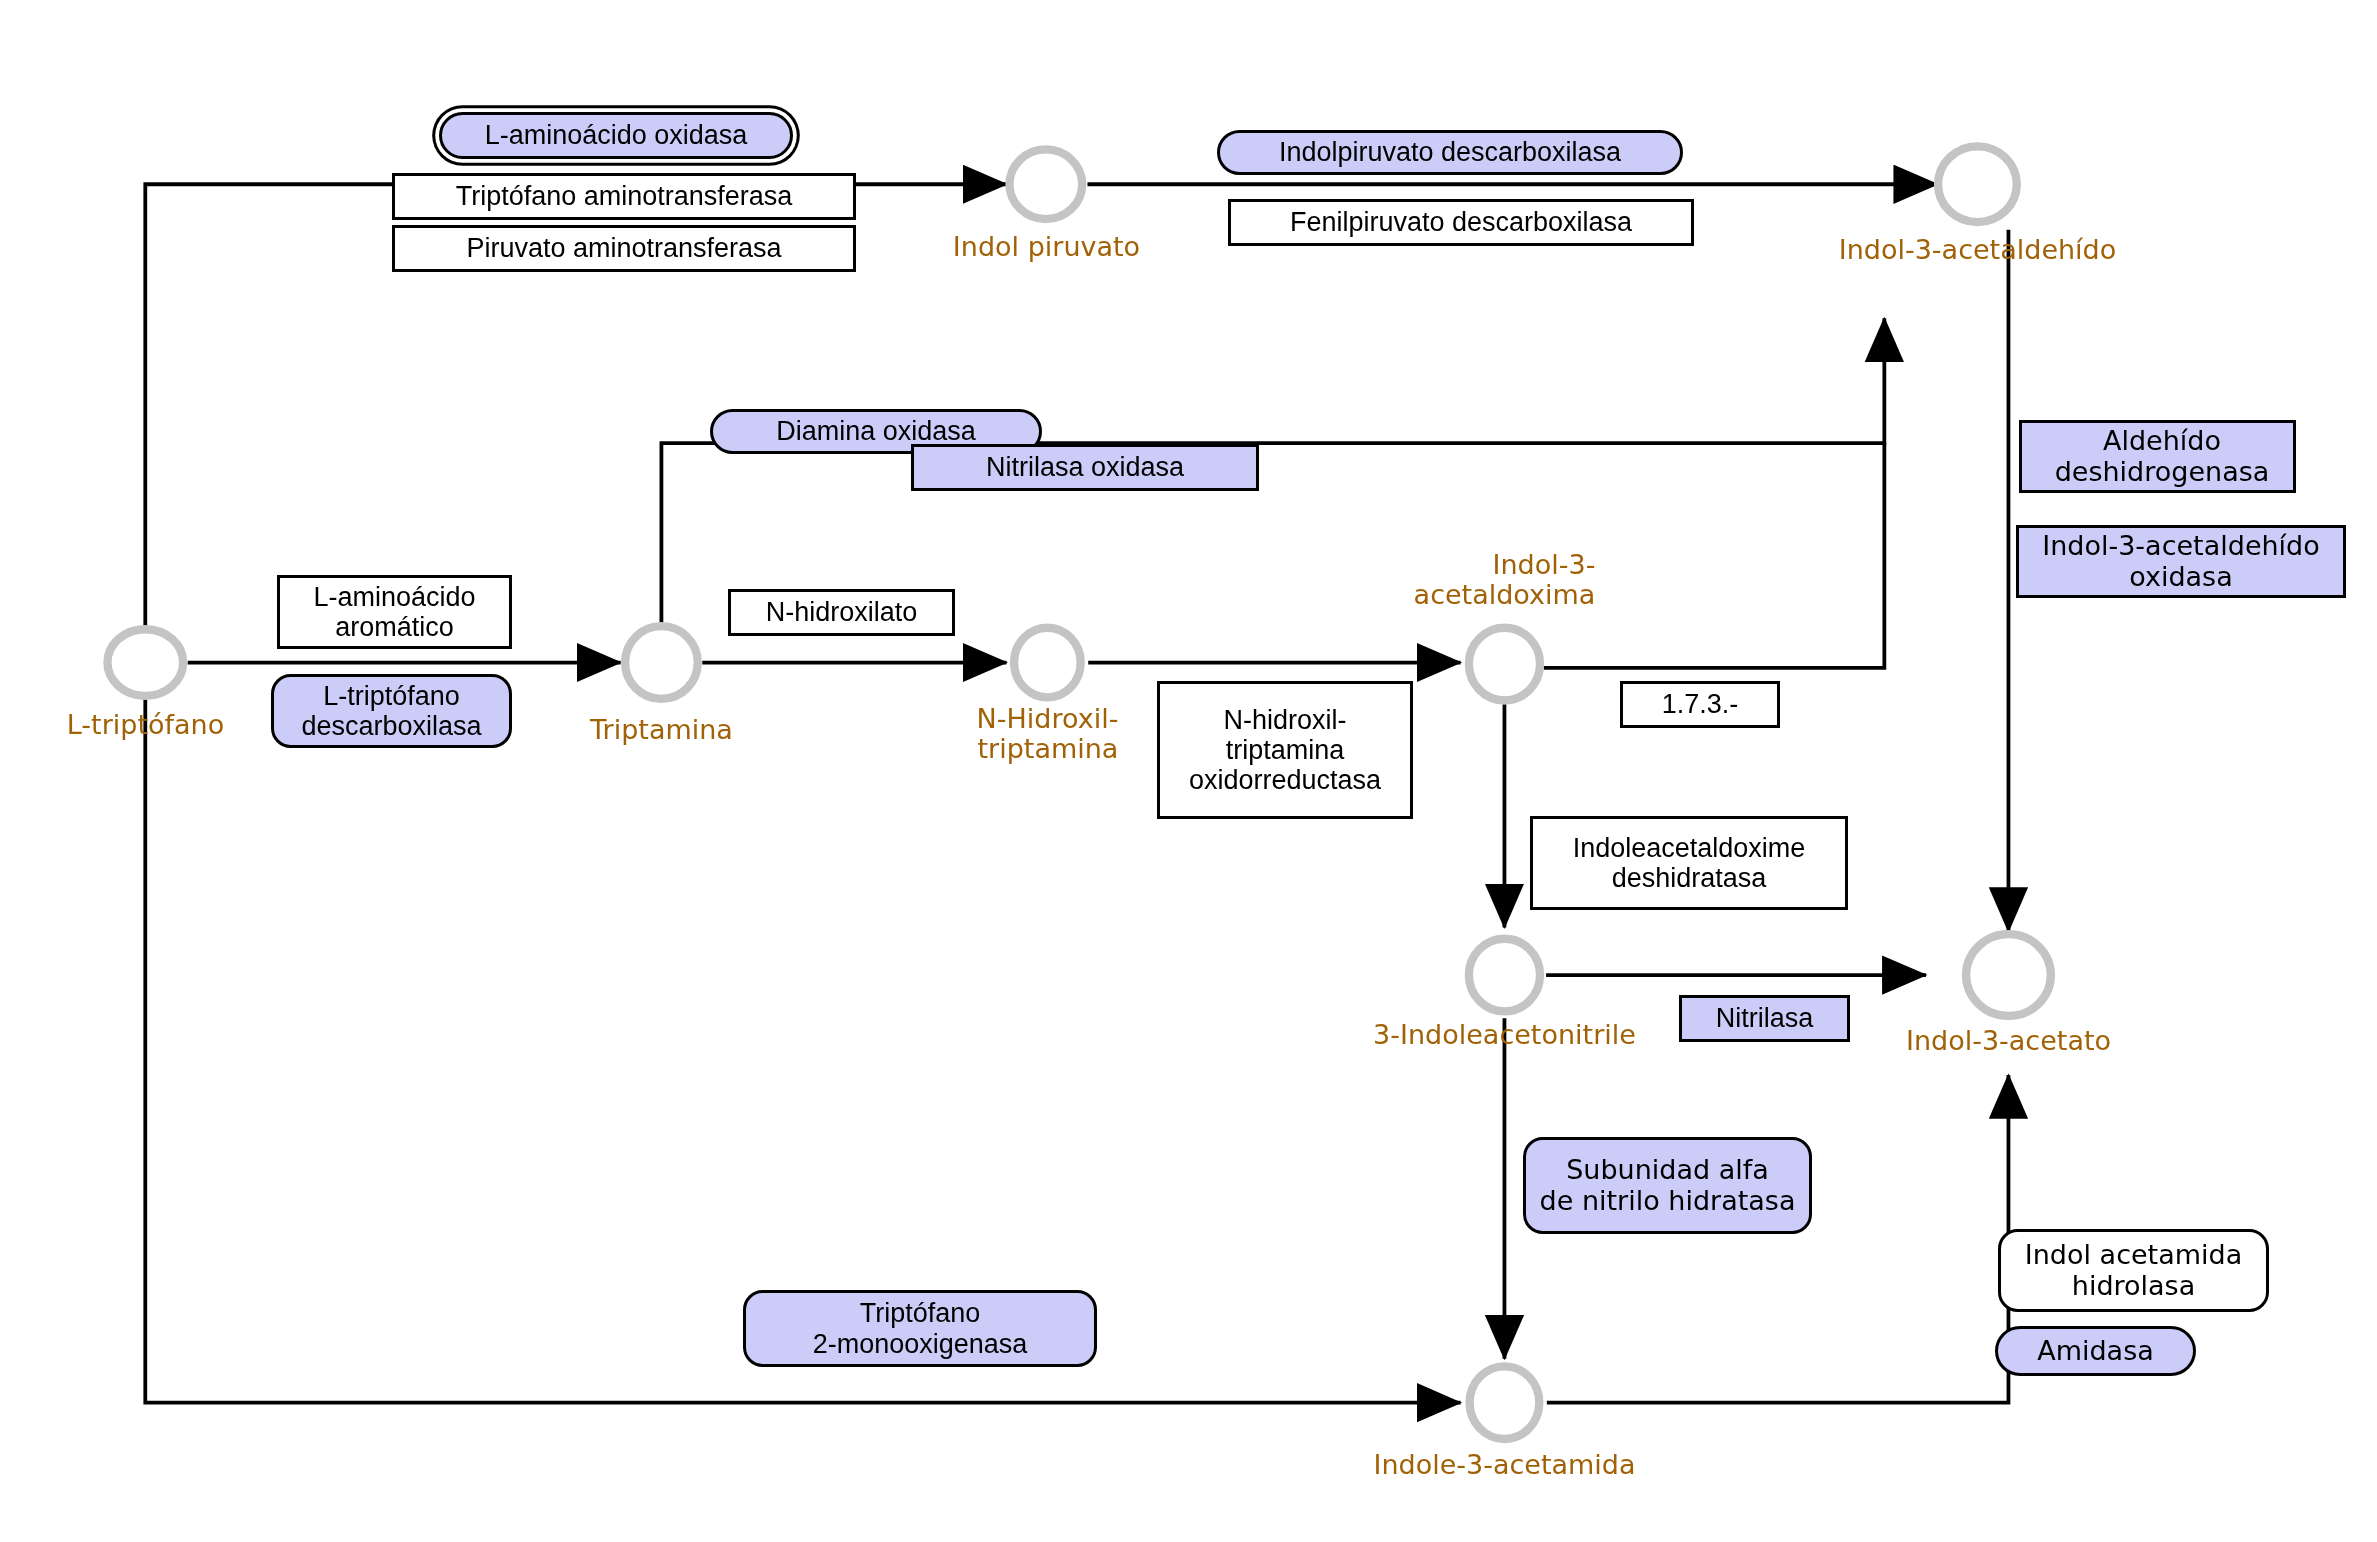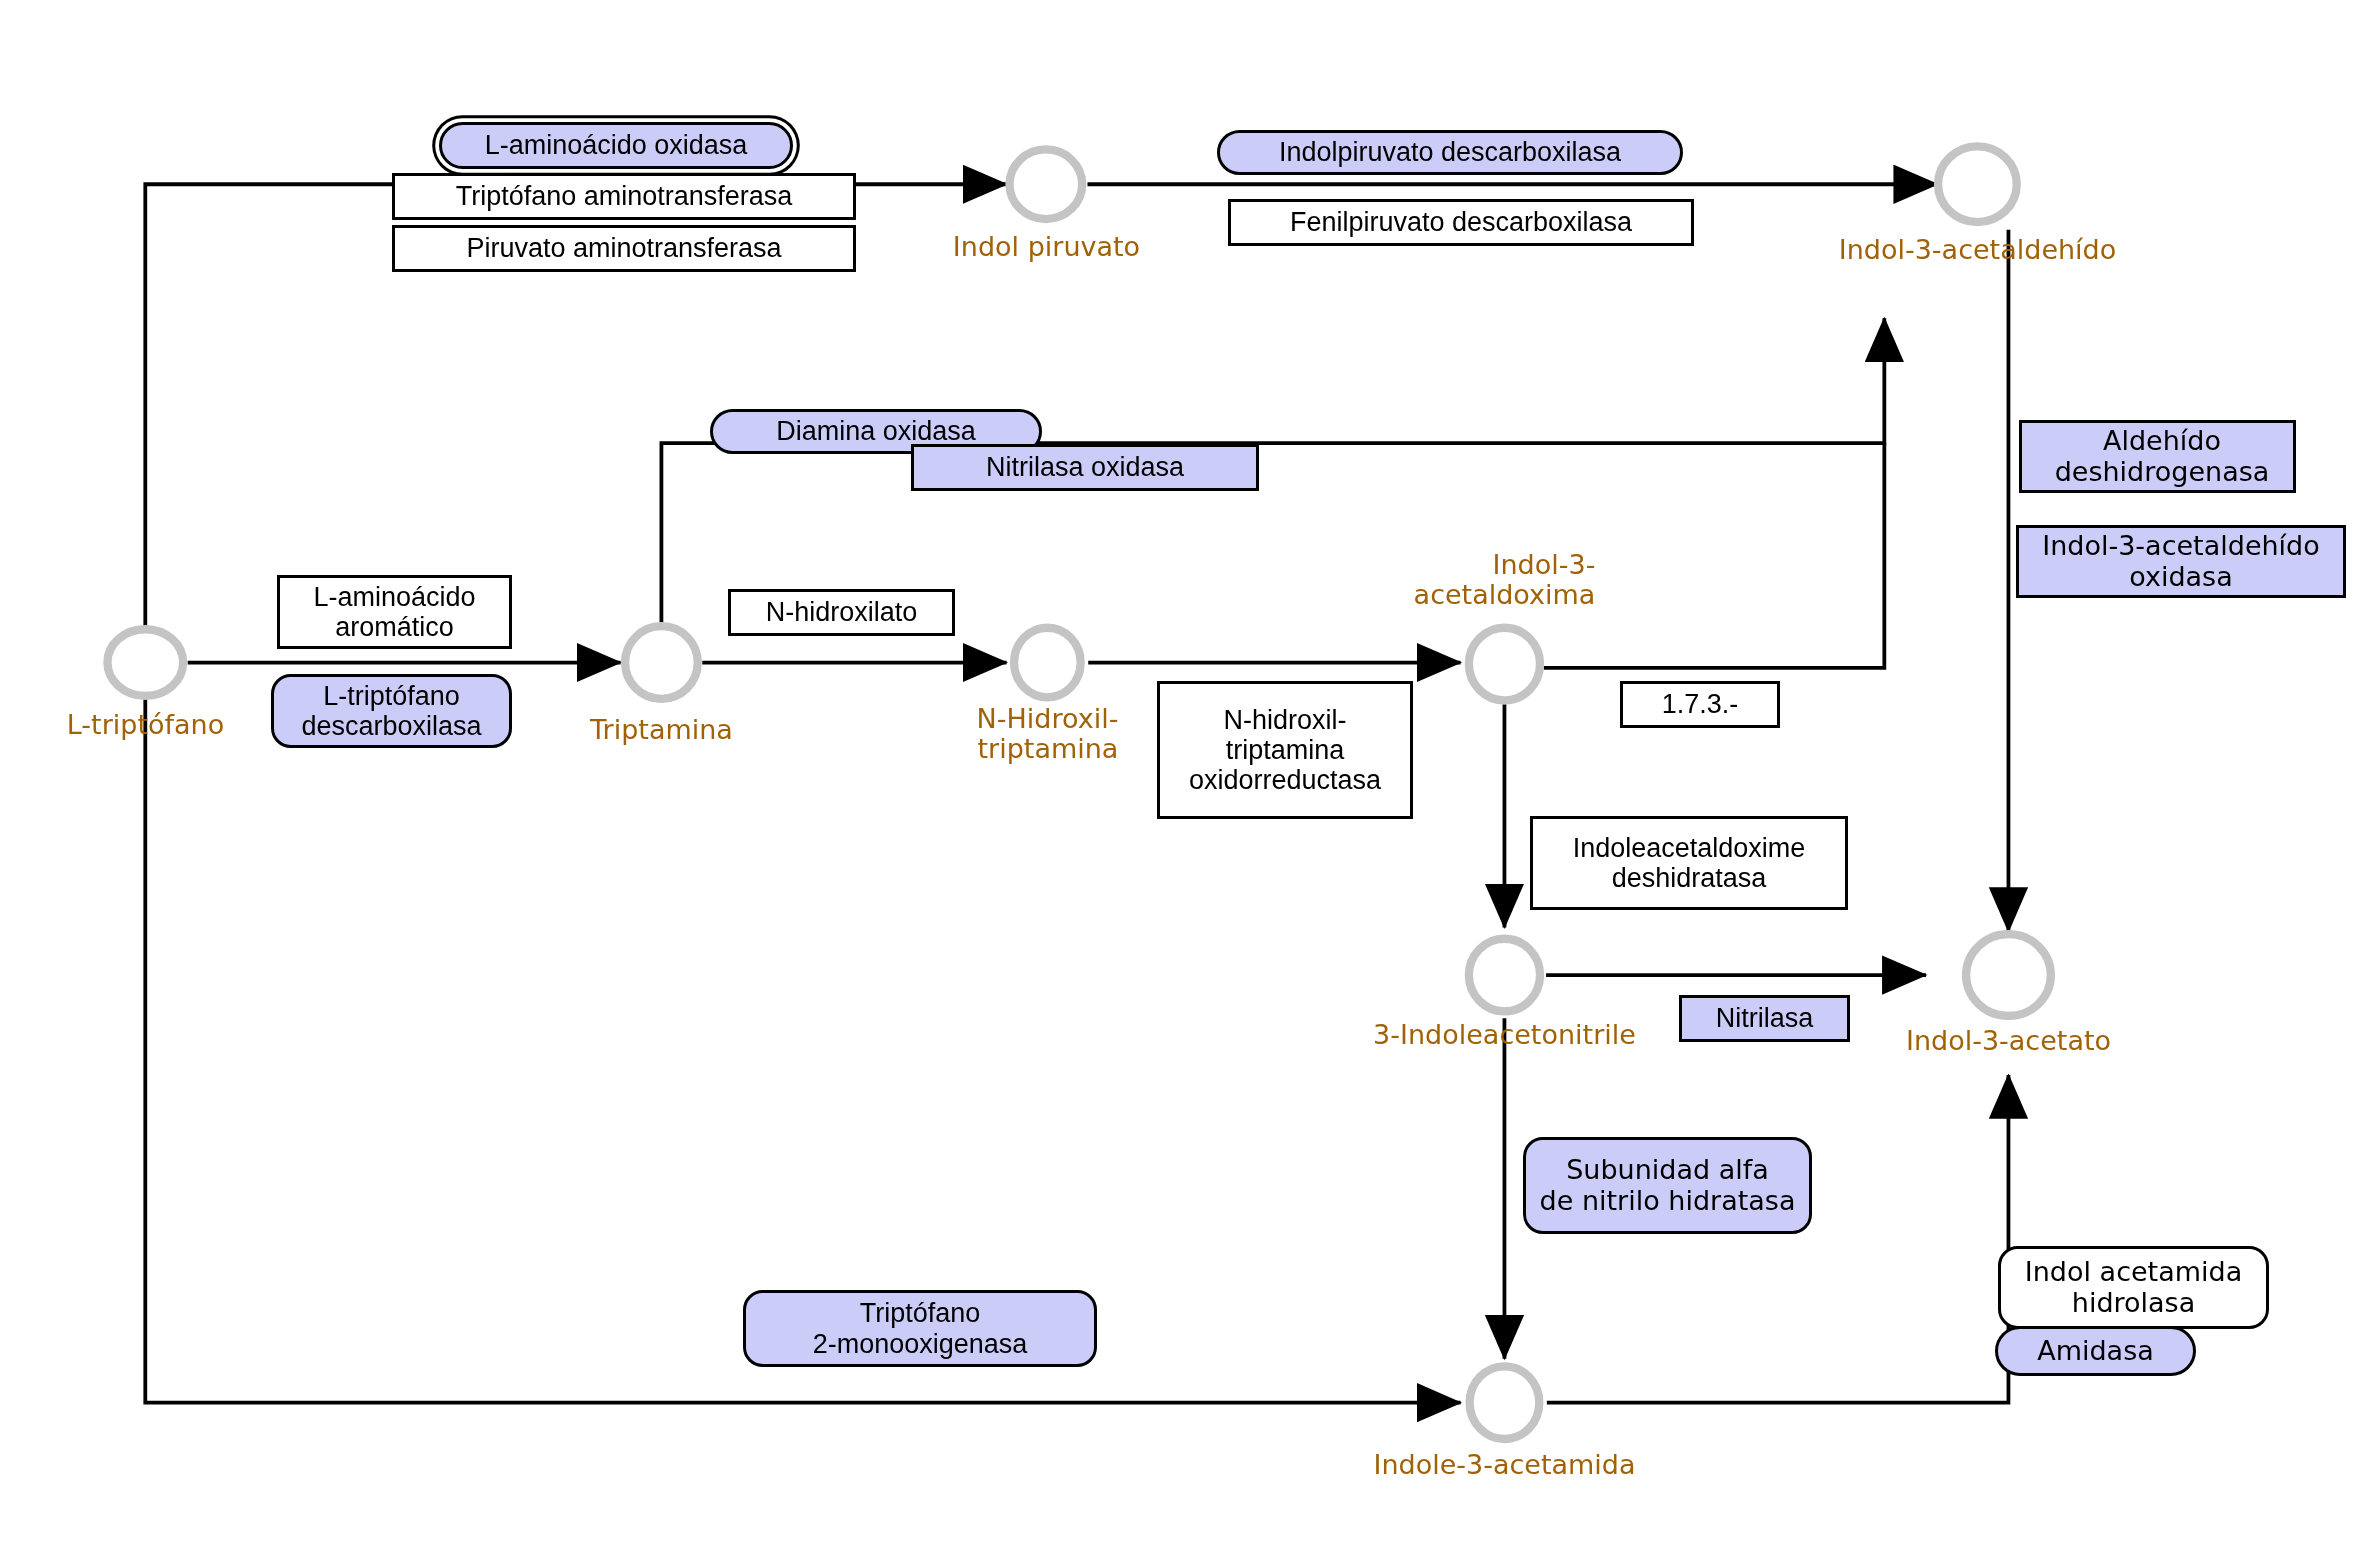--- a/index.html
+++ b/index.html
@@ -86,21 +86,21 @@
 
   <div class="nodelbl fwide" style="left:1391px;top:550px;width:227px;font-size:27px;">Indol-3-
 acetaldoxima</div>
 
   <div class="nodelbl fwide" style="left:1353px;top:1020px;width:303px;font-size:27px;">3-Indoleacetonitrile</div>
 
   <div class="nodelbl fwide" style="left:1857px;top:1026px;width:303px;font-size:27px;">Indol-3-acetato</div>
 
   <div class="nodelbl fwide" style="left:1353px;top:1450px;width:303px;font-size:27px;">Indole-3-acetamida</div>
 
-  <div class="lbl boxed purple pill dbl fnarrow" style="left:439px;top:122px;width:354px;height:47px;font-size:27px;">L-aminoácido oxidasa</div>
+  <div class="lbl boxed purple pill dbl fnarrow" style="left:439px;top:112px;width:354px;height:47px;font-size:27px;">L-aminoácido oxidasa</div>
 
   <div class="lbl boxed fnarrow" style="left:392px;top:173px;width:464px;height:47px;font-size:27px;">Triptófano aminotransferasa</div>
 
   <div class="lbl boxed purple pill fnarrow" style="left:1217px;top:130px;width:466px;height:45px;font-size:27px;">Indolpiruvato descarboxilasa</div>
 
   <div class="lbl boxed fnarrow" style="left:392px;top:225px;width:464px;height:47px;font-size:27px;">Piruvato aminotransferasa</div>
 
   <div class="lbl boxed fnarrow" style="left:1228px;top:199px;width:466px;height:47px;font-size:27px;">Fenilpiruvato descarboxilasa</div>
 
   <div class="lbl boxed purple pill fnarrow" style="left:710px;top:409px;width:332px;height:45px;font-size:27px;">Diamina oxidasa</div>
@@ -131,19 +131,19 @@
 deshidratasa</div>
 
   <div class="lbl boxed purple fnarrow" style="left:1679px;top:995px;width:171px;height:47px;font-size:27px;">Nitrilasa</div>
 
   <div class="lbl boxed purple round fwide" style="left:1523px;top:1137px;width:289px;height:97px;font-size:27px;">Subunidad alfa
 de nitrilo hidratasa</div>
 
   <div class="lbl boxed purple round fnarrow" style="left:743px;top:1290px;width:354px;height:77px;font-size:27px;">Triptófano
 2-monooxigenasa</div>
 
-  <div class="lbl boxed round fwide" style="left:1998px;top:1229px;width:271px;height:83px;font-size:27px;margin-top:17px;">Indol acetamida
+  <div class="lbl boxed round fwide" style="left:1998px;top:1229px;width:271px;height:83px;font-size:27px;">Indol acetamida
 hidrolasa</div>
 
   <div class="lbl boxed purple pill fwide" style="left:1995px;top:1326px;width:201px;height:50px;font-size:27px;">Amidasa</div>
 
 </div>
 
 
 </body></html>

